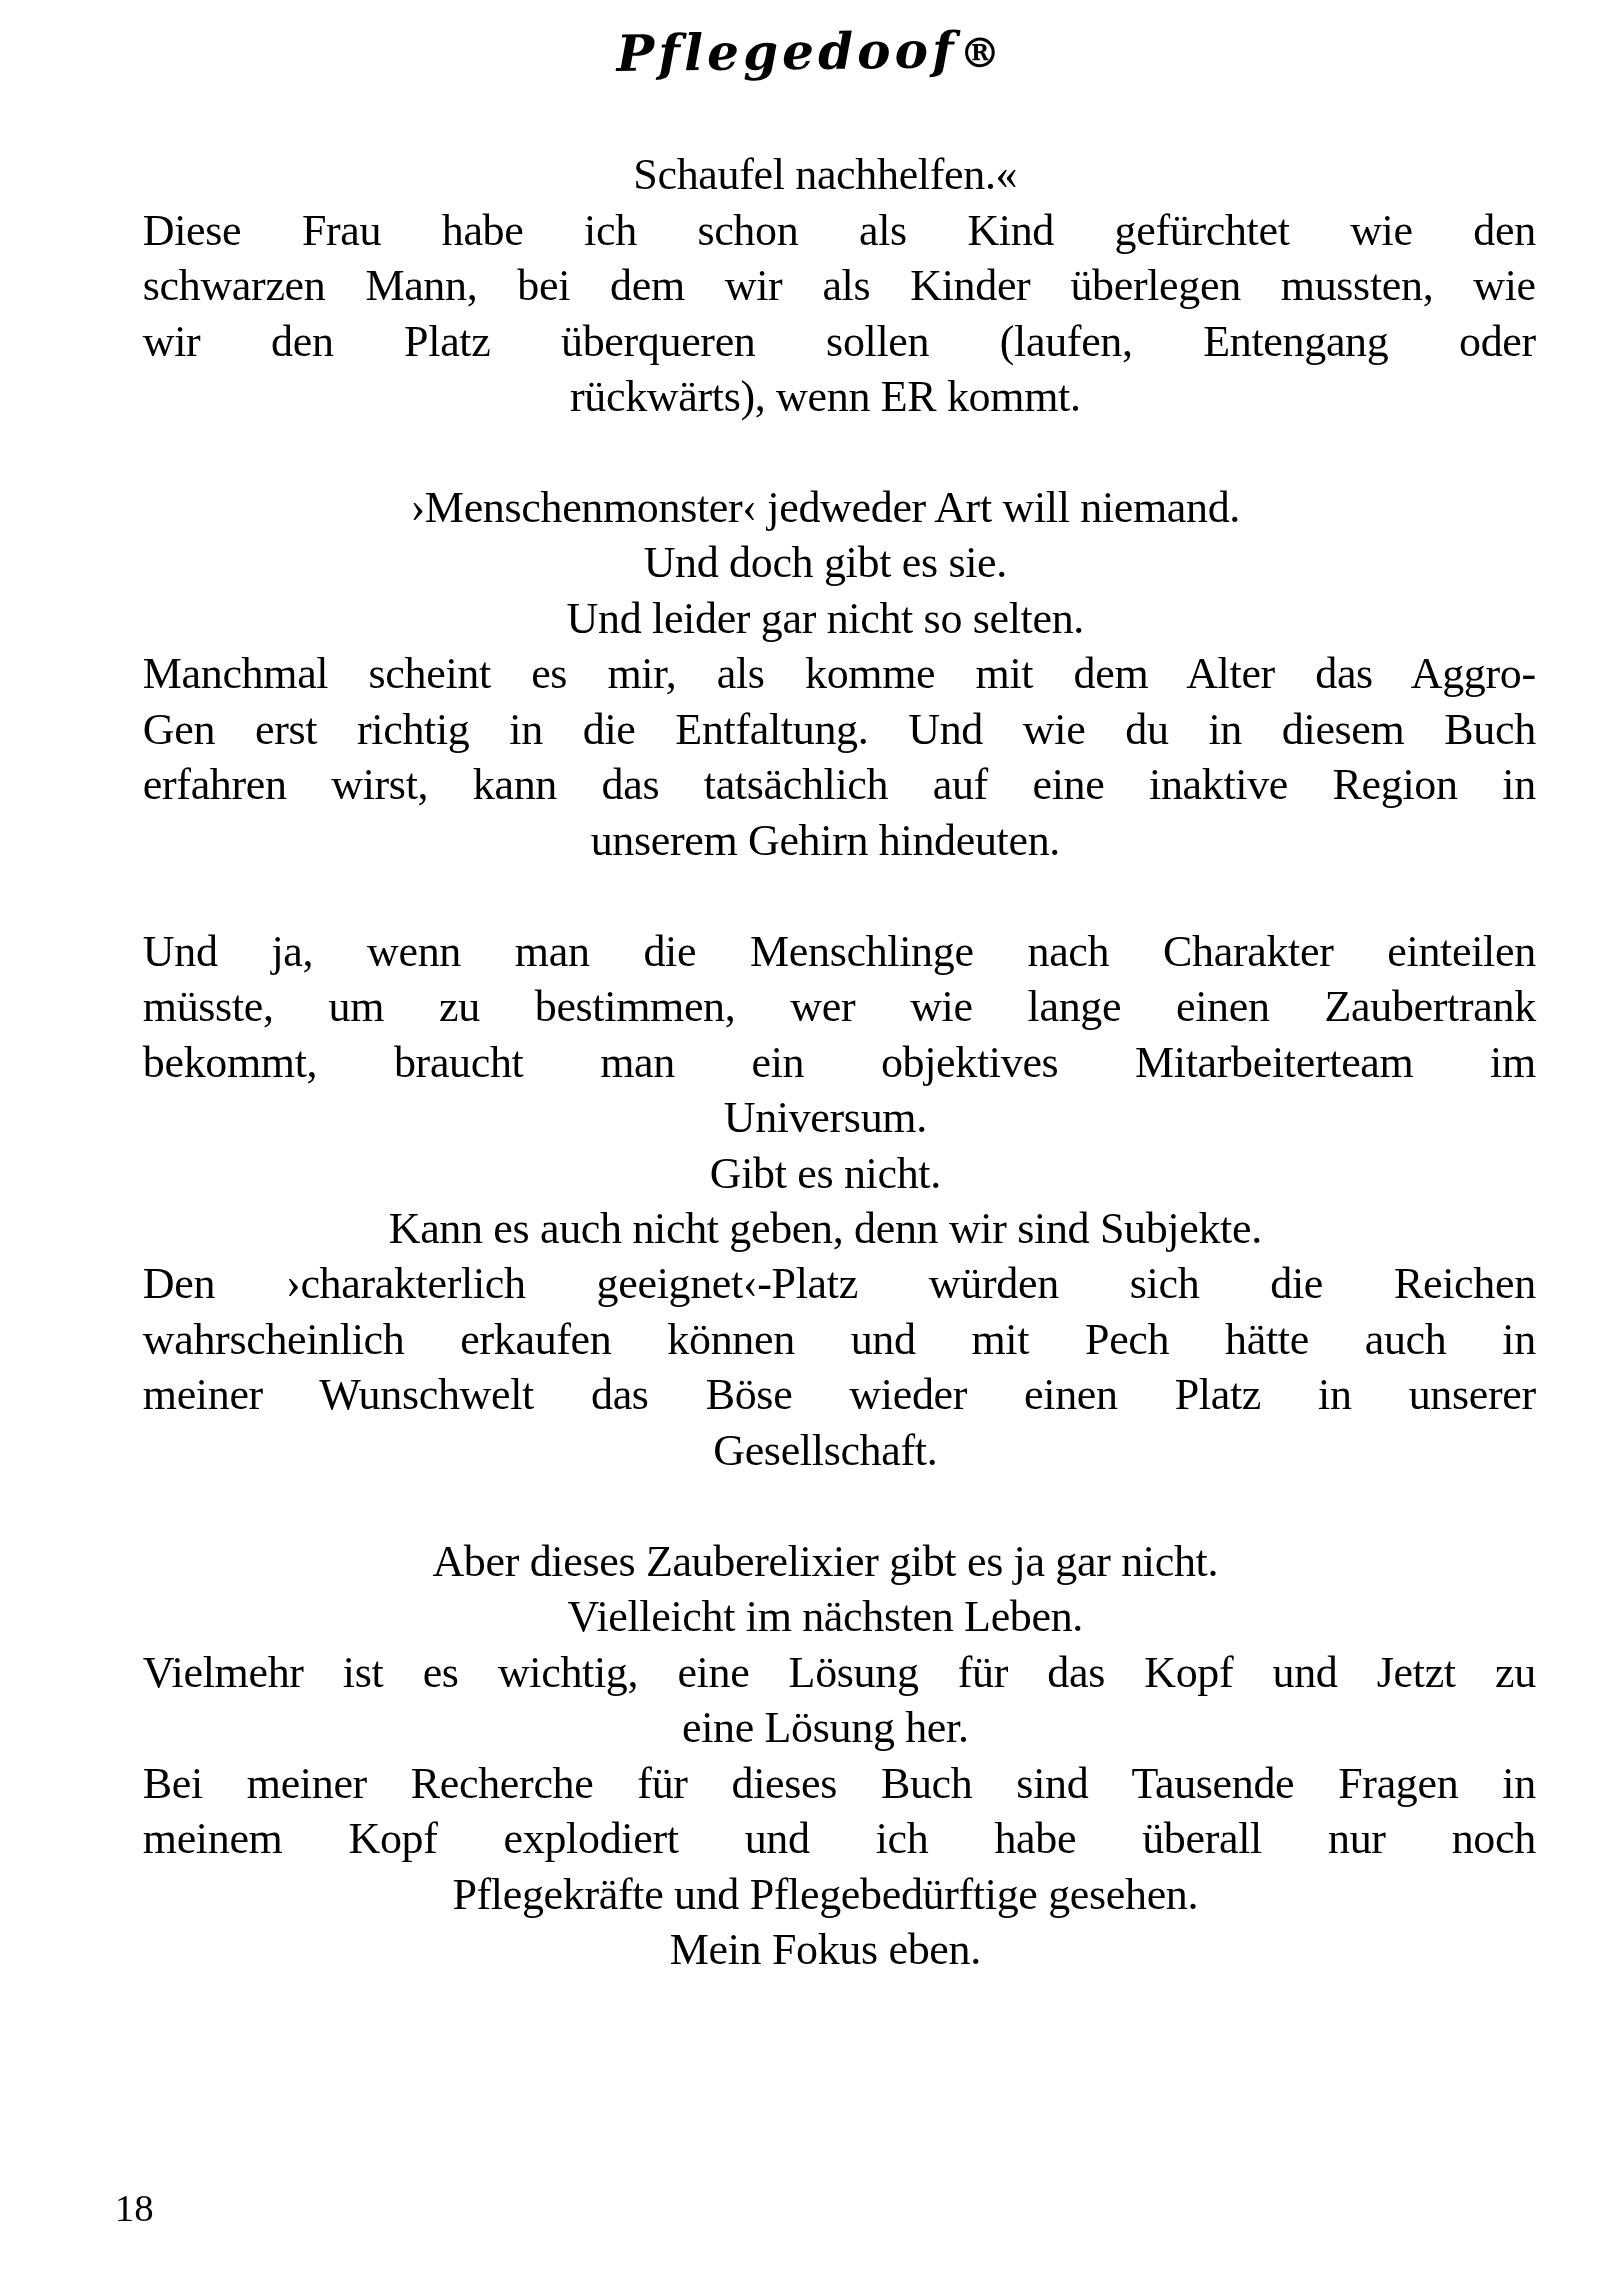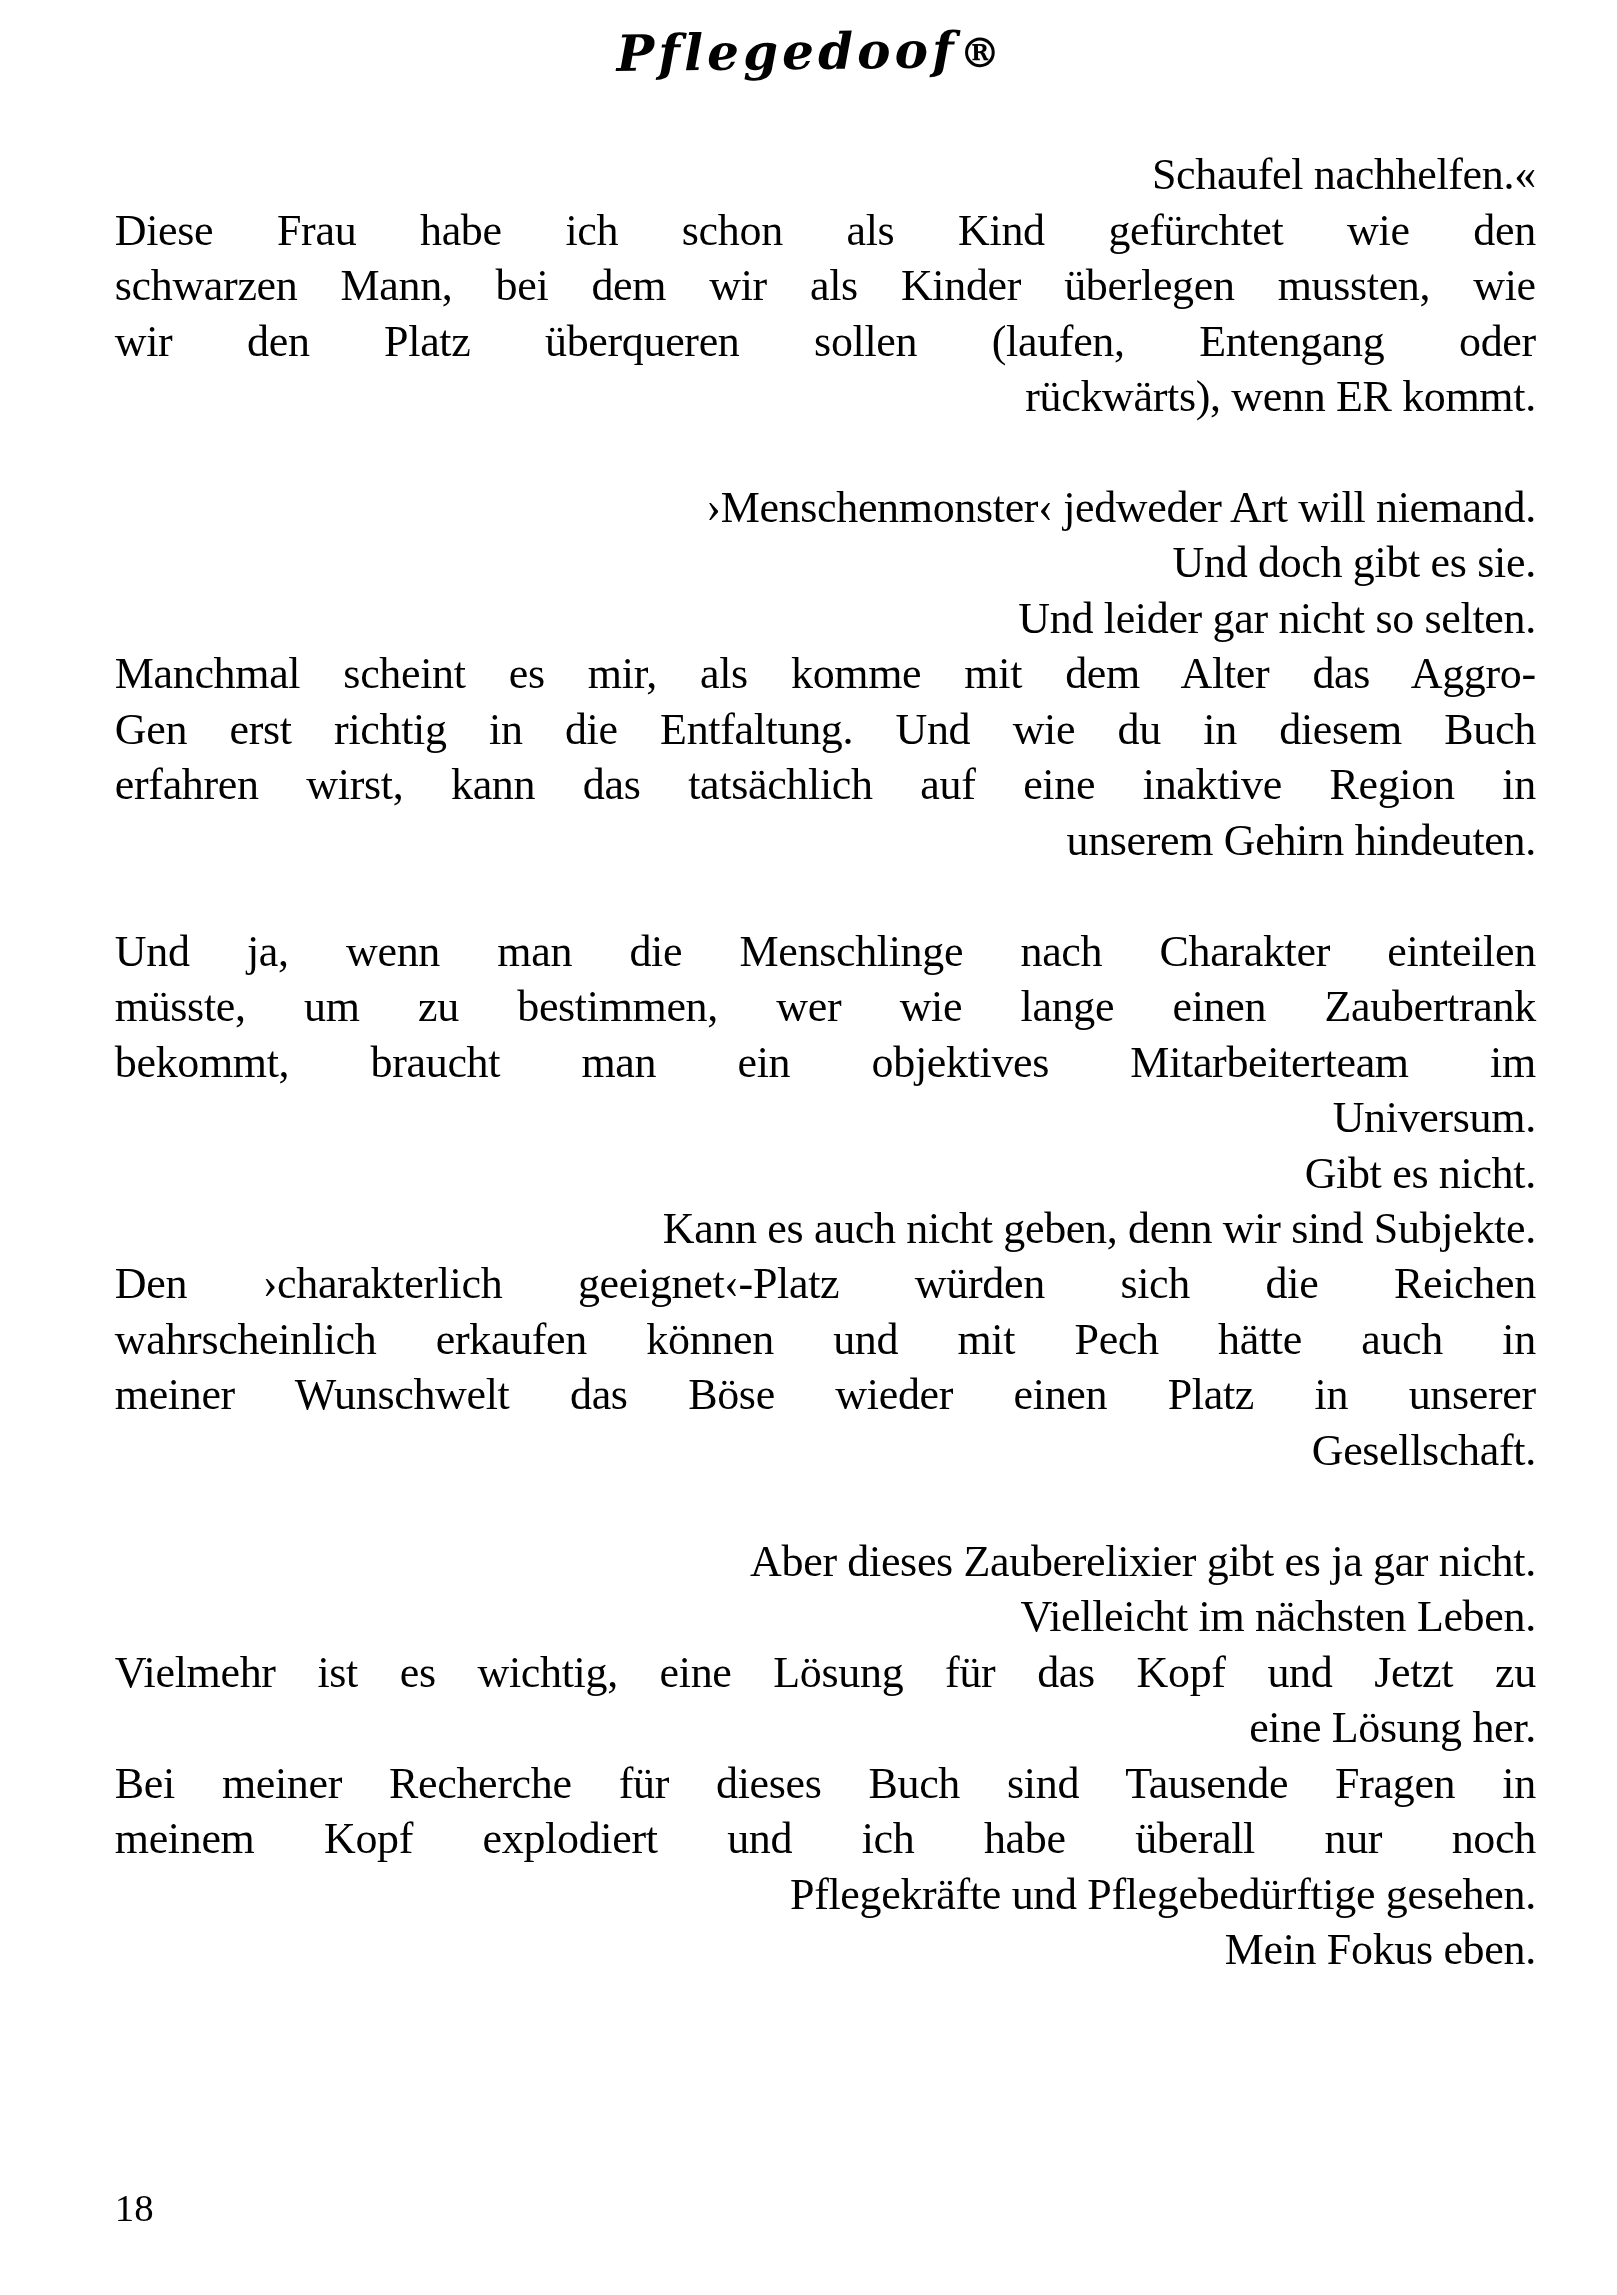--- a/index.html
+++ b/index.html
@@ -43,26 +43,27 @@
     top: 9.1vw;
     left: 7.1vw;
     right: 7.0vw;
     font-size: 2.72vw;
     line-height: 3.43vw;
     letter-spacing: -0.02vw;
     font-weight: normal;
   }
   .line {
     min-height: 3.43vw;
-    text-align: right;
+    text-align: center;
     white-space: normal;
   }
   .line.j {
     text-align: justify;
     text-align-last: justify;
+    margin-left: 28px;
   }
   .line.blank {
     height: 3.43vw;
   }
   .page-number {
     position: absolute;
     top: 135.4vw;
     left: 7.1vw;
     font-size: 2.4vw;
     line-height: 1;

